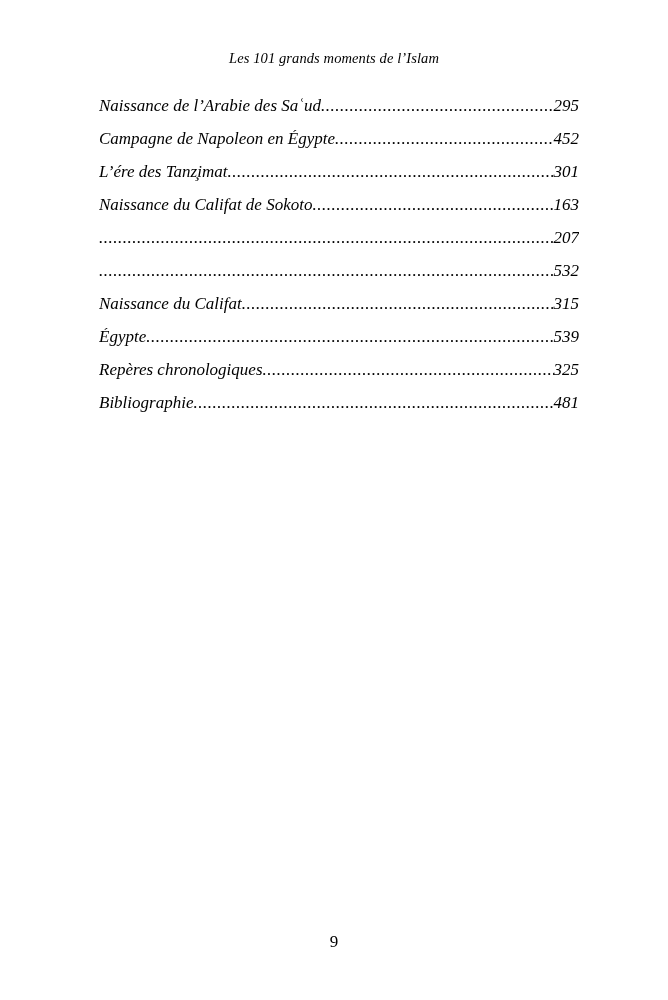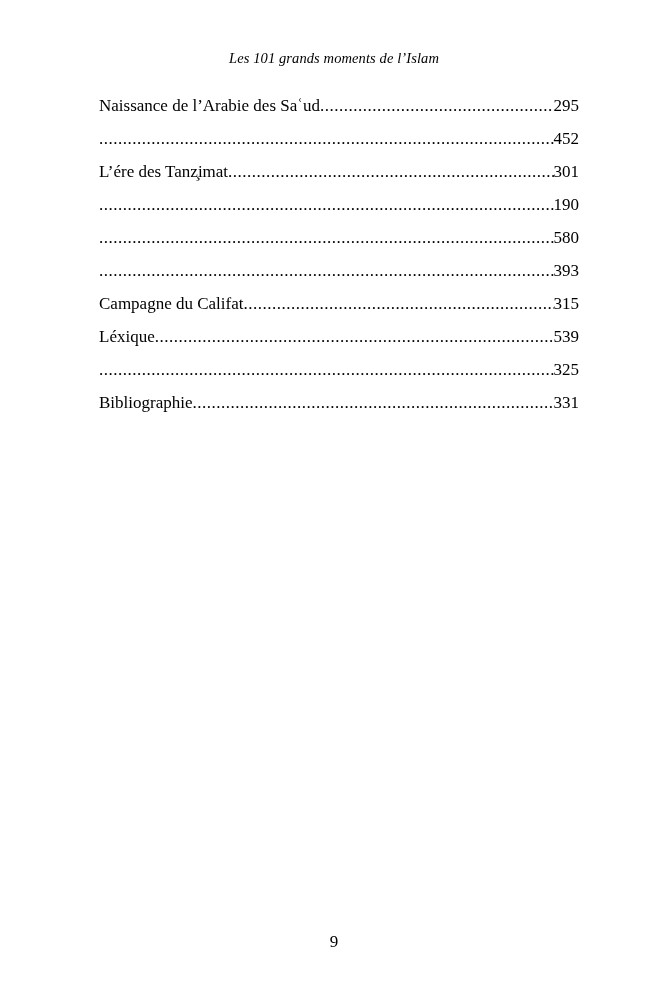--- a/index.html
+++ b/index.html
@@ -38,20 +38,21 @@
     width: 480px;
   }
   .toc-entry {
     display: flex;
     align-items: baseline;
     font-size: 17px;
     line-height: 1;
     height: 33px;
     white-space: nowrap;
     overflow: hidden;
+    font-style: italic;
   }
   .toc-title {
     flex: 0 0 auto;
   }
   .toc-dots {
     flex: 1 1 auto;
     overflow: hidden;
     white-space: nowrap;
     font-size: 17px;
     letter-spacing: 0.5px;
@@ -81,56 +82,59 @@
 
   <div class="running-head">Les 101 grands moments de l’Islam</div>
 
   <div class="toc">
       <div class="toc-entry">
         <span class="toc-title">Naissance de l’Arabie des Saʿud</span>
         <span class="toc-dots">................................................................................................</span>
         <span class="toc-page">295</span>
       </div>
       <div class="toc-entry sp-before">
+        <span class="toc-title">Campagne de Napoleon en Égypte</span>
         <span class="toc-dots">................................................................................................</span>
         <span class="toc-page">452</span>
       </div>
       <div class="toc-entry">
         <span class="toc-title">L’ére des Tanz̧imat</span>
         <span class="toc-dots">................................................................................................</span>
         <span class="toc-page">301</span>
       </div>
       <div class="toc-entry">
+        <span class="toc-title">Naissance du Califat de Sokoto</span>
         <span class="toc-dots">................................................................................................</span>
-        <span class="toc-page">190</span>
+        <span class="toc-page">163</span>
       </div>
       <div class="toc-entry">
         <span class="toc-dots">................................................................................................</span>
-        <span class="toc-page">580</span>
+        <span class="toc-page">207</span>
       </div>
       <div class="toc-entry">
         <span class="toc-dots">................................................................................................</span>
-        <span class="toc-page">393</span>
+        <span class="toc-page">532</span>
       </div>
       <div class="toc-entry">
-        <span class="toc-title">Campagne du Califat</span>
+        <span class="toc-title">Naissance du Califat</span>
         <span class="toc-dots">................................................................................................</span>
         <span class="toc-page">315</span>
       </div>
       <div class="toc-entry">
-        <span class="toc-title">Léxique</span>
+        <span class="toc-title">Égypte</span>
         <span class="toc-dots">................................................................................................</span>
         <span class="toc-page">539</span>
       </div>
       <div class="toc-entry sp-before">
+        <span class="toc-title">Repères chronologiques</span>
         <span class="toc-dots">................................................................................................</span>
         <span class="toc-page">325</span>
       </div>
       <div class="toc-entry">
         <span class="toc-title">Bibliographie</span>
         <span class="toc-dots">................................................................................................</span>
-        <span class="toc-page">331</span>
+        <span class="toc-page">481</span>
       </div>
     </div>
 
   <div class="folio">9</div>
 
 </div>
 
 </body></html>

